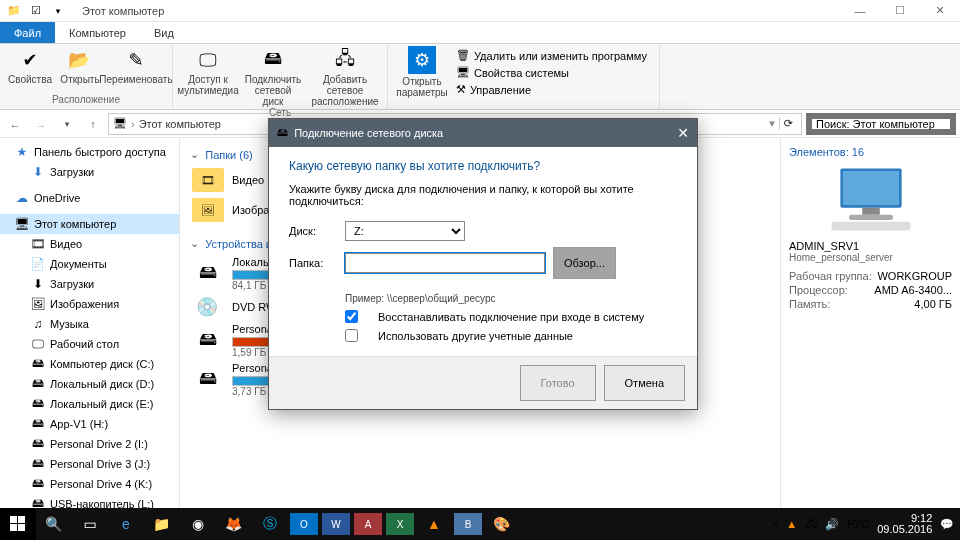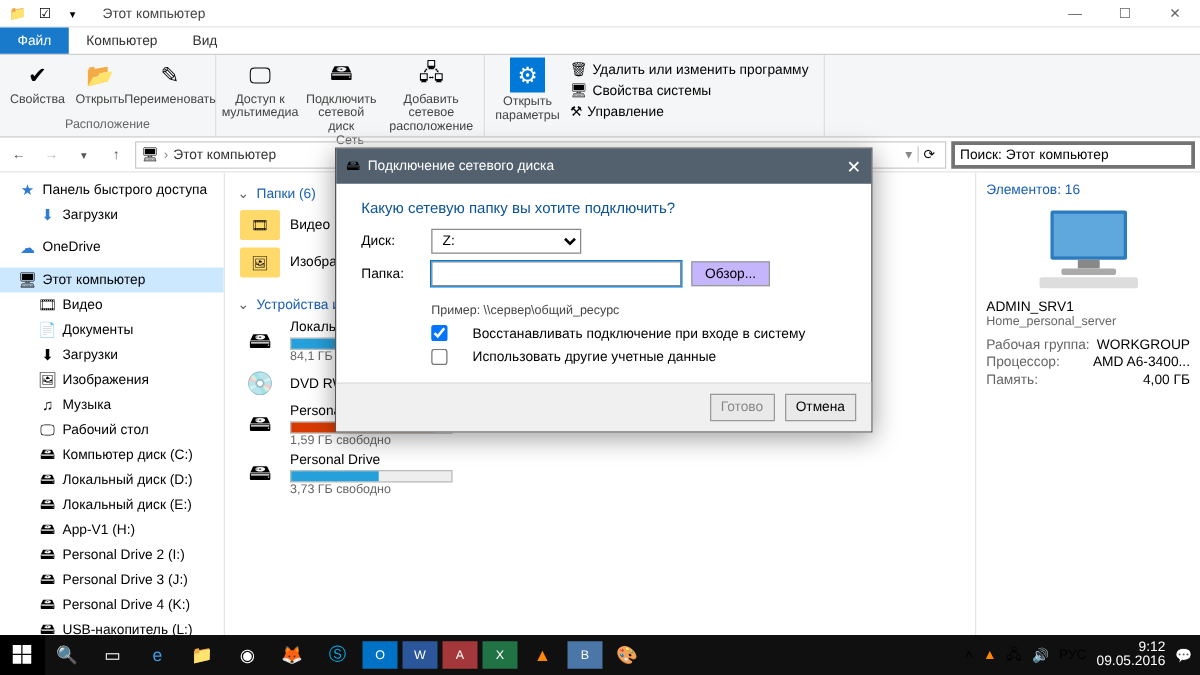--- a/index.html
+++ b/index.html
@@ -19,21 +19,21 @@
 .rbtn{display:flex;flex-direction:column;align-items:center;width:48px}
 .rbtn .ic{width:24px;height:24px;display:flex;align-items:center;justify-content:center;font-size:18px}
 .rbtn .lbl{font-size:10px;text-align:center;line-height:11px;margin-top:2px;color:#444}
 .rgroup .glabel{font-size:10px;color:#666;text-align:center;padding-bottom:2px}
 .rstack{display:flex;flex-direction:column;gap:2px;padding:2px 4px}
 .rstack div{font-size:10px;color:#333;padding:1px 2px;display:flex;align-items:center;gap:4px}
 .navbar{height:28px;display:flex;align-items:center;padding:0 4px;gap:4px;border-bottom:1px solid #e5e5e5}
 .navbtn{width:22px;height:22px;display:flex;align-items:center;justify-content:center;color:#555}
 .addrbar{flex:1;height:22px;border:1px solid #ccc;display:flex;align-items:center;padding:0 4px;gap:4px}
 .addrbar .crumb{color:#333}
-.searchbox{width:195px;height:22px;border:3px solid #737373;padding:0 4px;display:flex;align-items:center;color:#888}
+.searchbox{width:150px;height:22px;border:6px solid #737373;padding:0 4px;display:flex;align-items:center;color:#888}
 .main{display:flex;height:370px}
 .navpane{width:180px;border-right:1px solid #e5e5e5;overflow:hidden;padding-top:4px}
 .navitem{display:flex;align-items:center;padding:2px 4px 2px 14px;gap:4px;white-space:nowrap}
 .navitem.l2{padding-left:30px}
 .navitem.sel{background:#cce8ff}
 .navitem .ic{width:16px;height:16px;display:inline-flex;align-items:center;justify-content:center;font-size:12px}
 .content{flex:1;padding:6px 10px;overflow:hidden}
 .grouphdr{color:#1a5fb4;font-size:11px;padding:4px 0;display:flex;align-items:center;gap:6px}
 .grouphdr::before{content:"⌄";color:#555}
 .folderrow{display:flex;align-items:center;gap:8px;padding:3px 2px}
@@ -58,26 +58,26 @@
 .modal{position:absolute;left:268px;top:118px;width:430px;background:#fff;border:1px solid #555;box-shadow:0 4px 20px rgba(0,0,0,.4)}
 .modal .mtitle{height:28px;background:#53606d;color:#fff;display:flex;align-items:center;padding:0 8px;gap:6px}
 .modal .mtitle .close{margin-left:auto;color:#fff;font-size:14px}
 .modal .mbody{padding:12px 20px}
 .modal .q{color:#0b5394;font-size:12px;margin-bottom:10px}
 .modal .instr{font-size:11px;margin-bottom:14px}
 .modal .frow{display:flex;align-items:center;gap:8px;margin:6px 0}
 .modal .frow .lbl{width:48px}
 .modal select,.modal input[type=text]{border:1px solid #888;height:20px;padding:0 4px;background:#fff}
 .modal input[type=text]{width:200px;outline:1px solid #0078d7}
-.modal .browse{border:1px solid #999;background:#c4b5fd;height:20px;padding:0 10px}
+.modal .browse{border:1px solid #999;background:#a3a3a3;height:32px;padding:0 10px}
 .modal .hint{font-size:10px;color:#444;margin-left:56px;margin-top:14px}
 .modal .chk{display:flex;align-items:center;gap:20px;margin:6px 0 2px 56px;font-size:11px}
 .modal .link{color:#0b5394;text-decoration:underline;font-size:10px;margin-left:56px;margin-top:6px;display:block}
 .modal .mfoot{background:#f0f0f0;border-top:1px solid #ddd;padding:8px 12px;display:flex;justify-content:flex-end;gap:8px}
-.modal .mfoot button{border:1px solid #999;background:#e9e9e9;height:22px;padding:0 8px}
+.modal .mfoot button{border:1px solid #999;background:#e9e9e9;height:36px;padding:0 20px}
 .modal .mfoot button.primary{color:#888}
 svg{display:block}
 </style>
 </head>
 <body>
 
 <div class="titlebar">
   <div class="qat">
     <div>📁</div>
     <div>☑</div>
@@ -330,20 +330,21 @@
 </div>
 
 <div class="modal">
   <div class="mtitle">
     <span>🖴</span>
     <span style="color:#fff">Подключение сетевого диска</span>
     <span class="close">✕</span>
   </div>
   <div class="mbody">
     <div class="q">Какую сетевую папку вы хотите подключить?</div>
+    <div class="instr">Укажите букву диска для подключения и папку, к которой вы хотите подключиться:</div>
     <div class="frow">
       <span class="lbl">Диск:</span>
       <select style="width:120px"><option>Z:</option></select>
     </div>
     <div class="frow">
       <span class="lbl">Папка:</span>
       <input type="text" value="" style="">
       <button class="browse">Обзор...</button>
     </div>
     <div class="hint">Пример: \\сервер\общий_ресурс</div>

